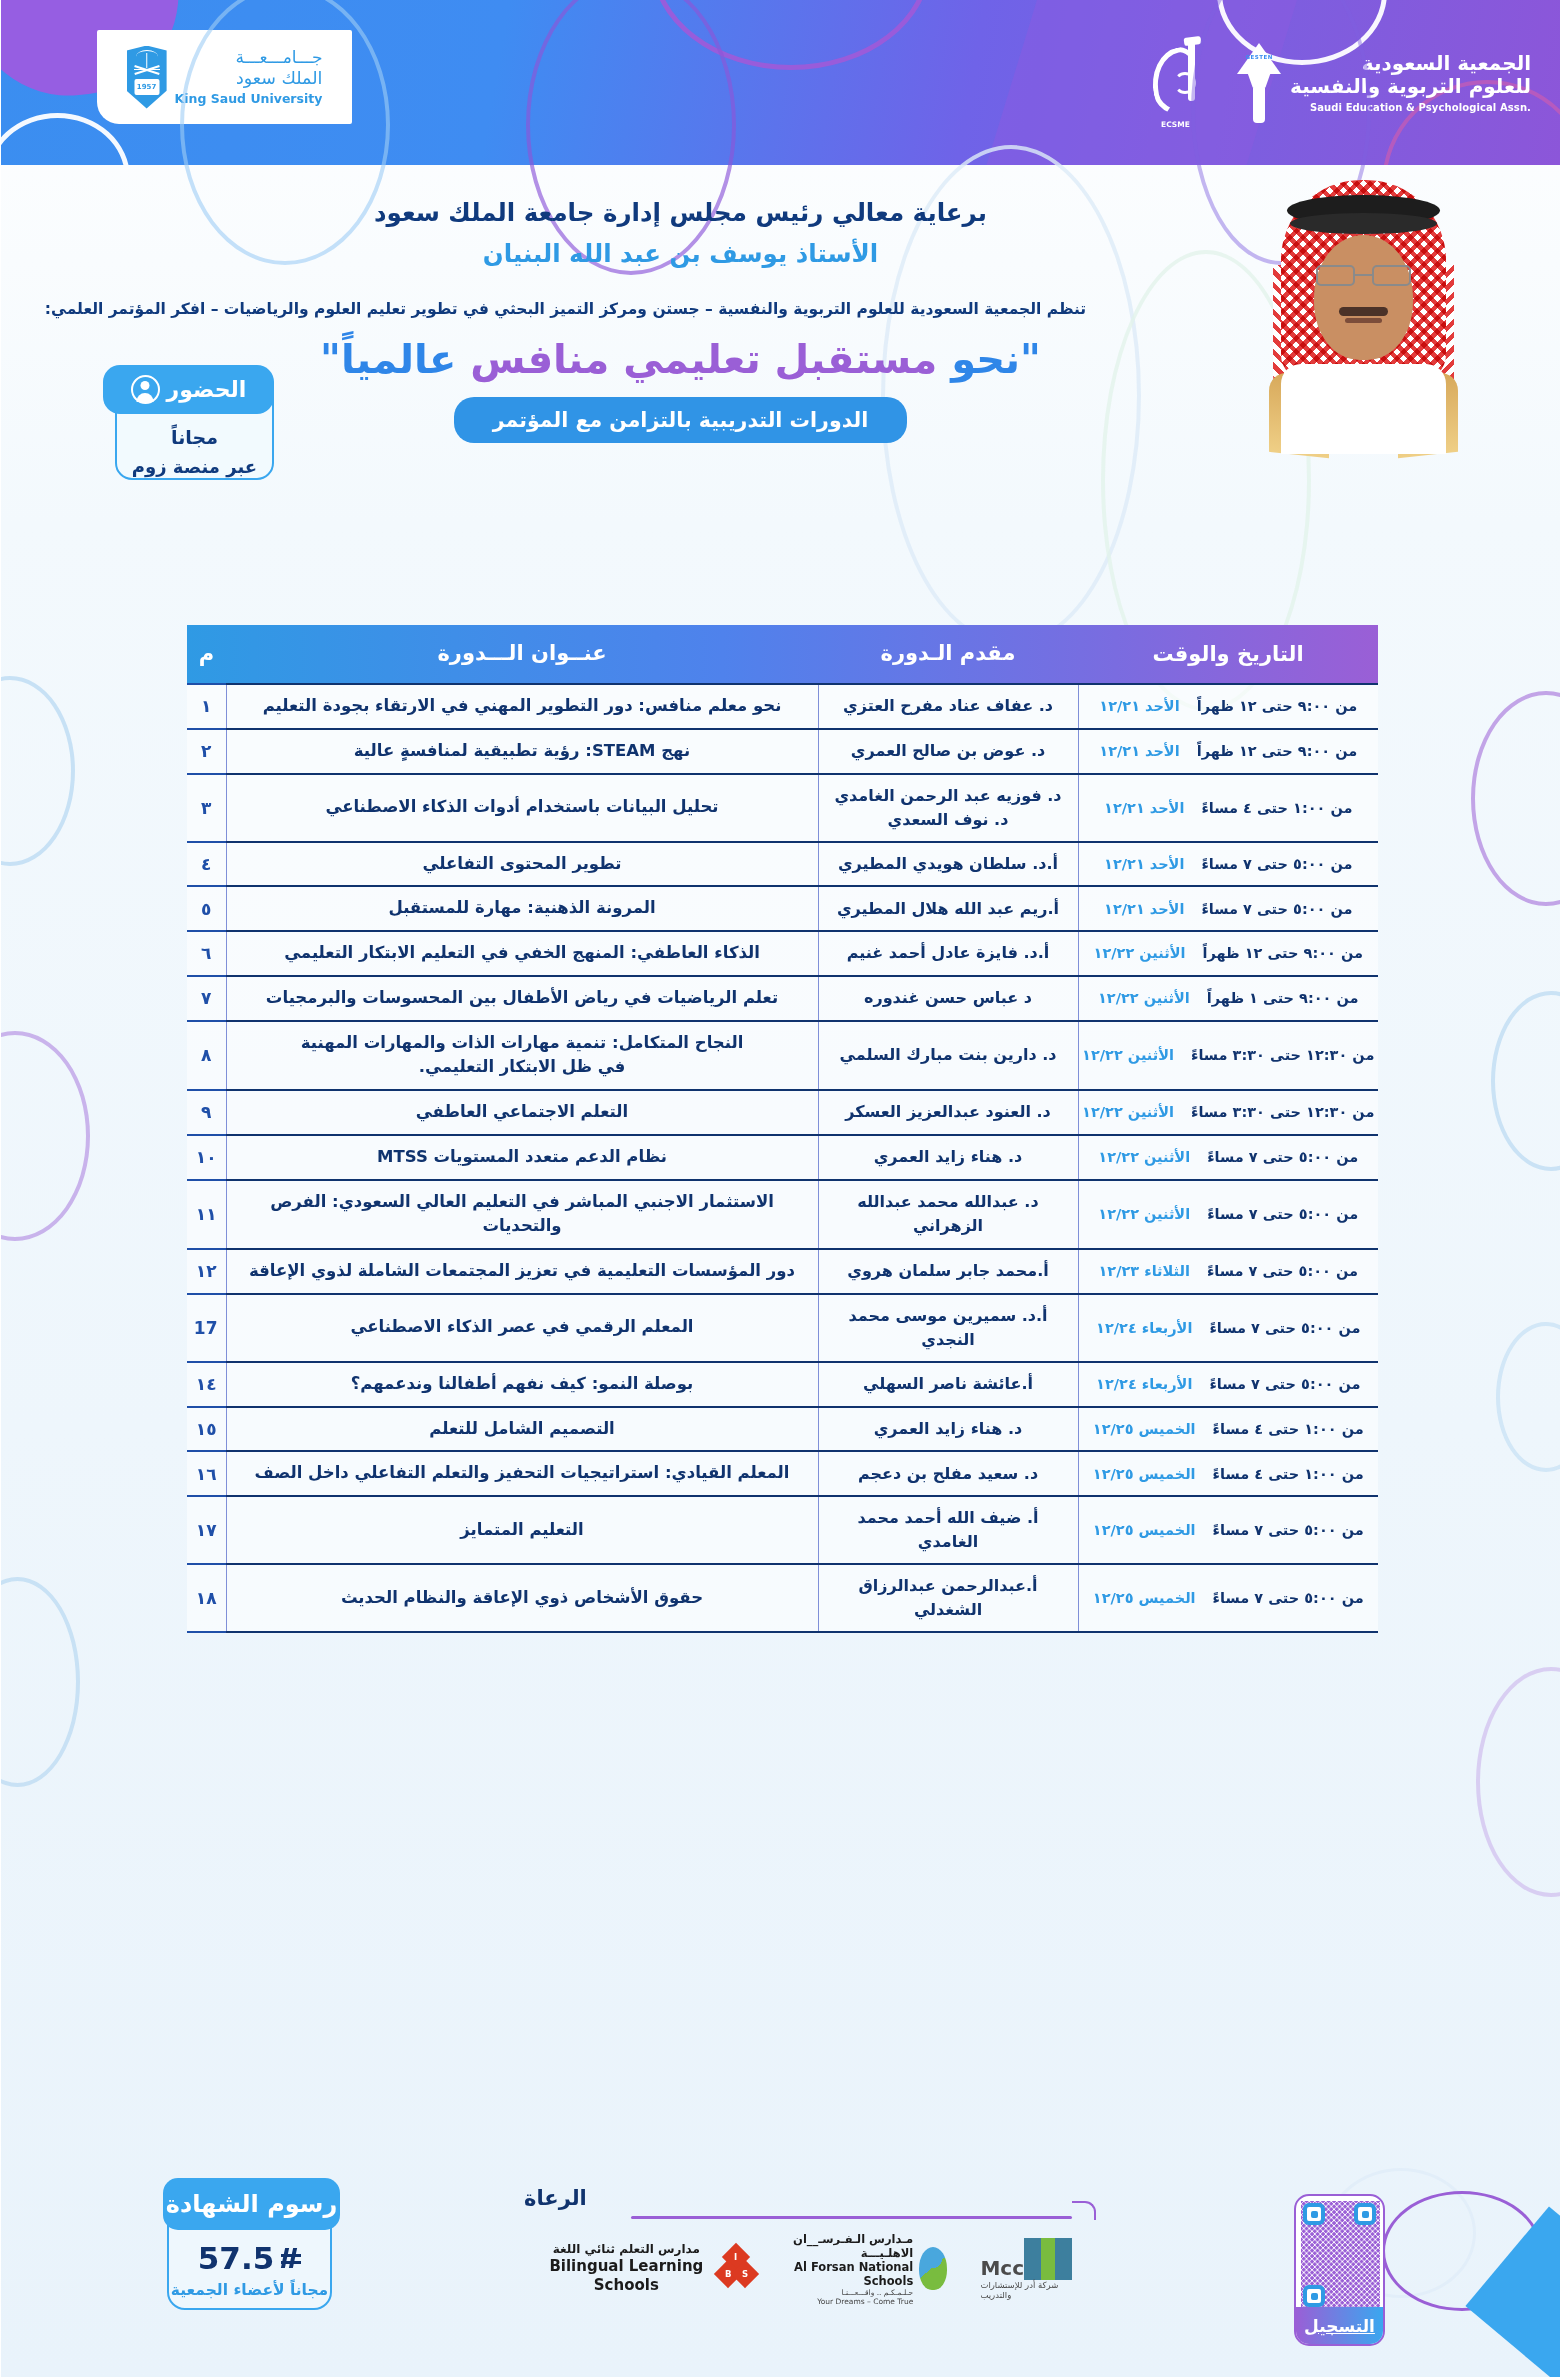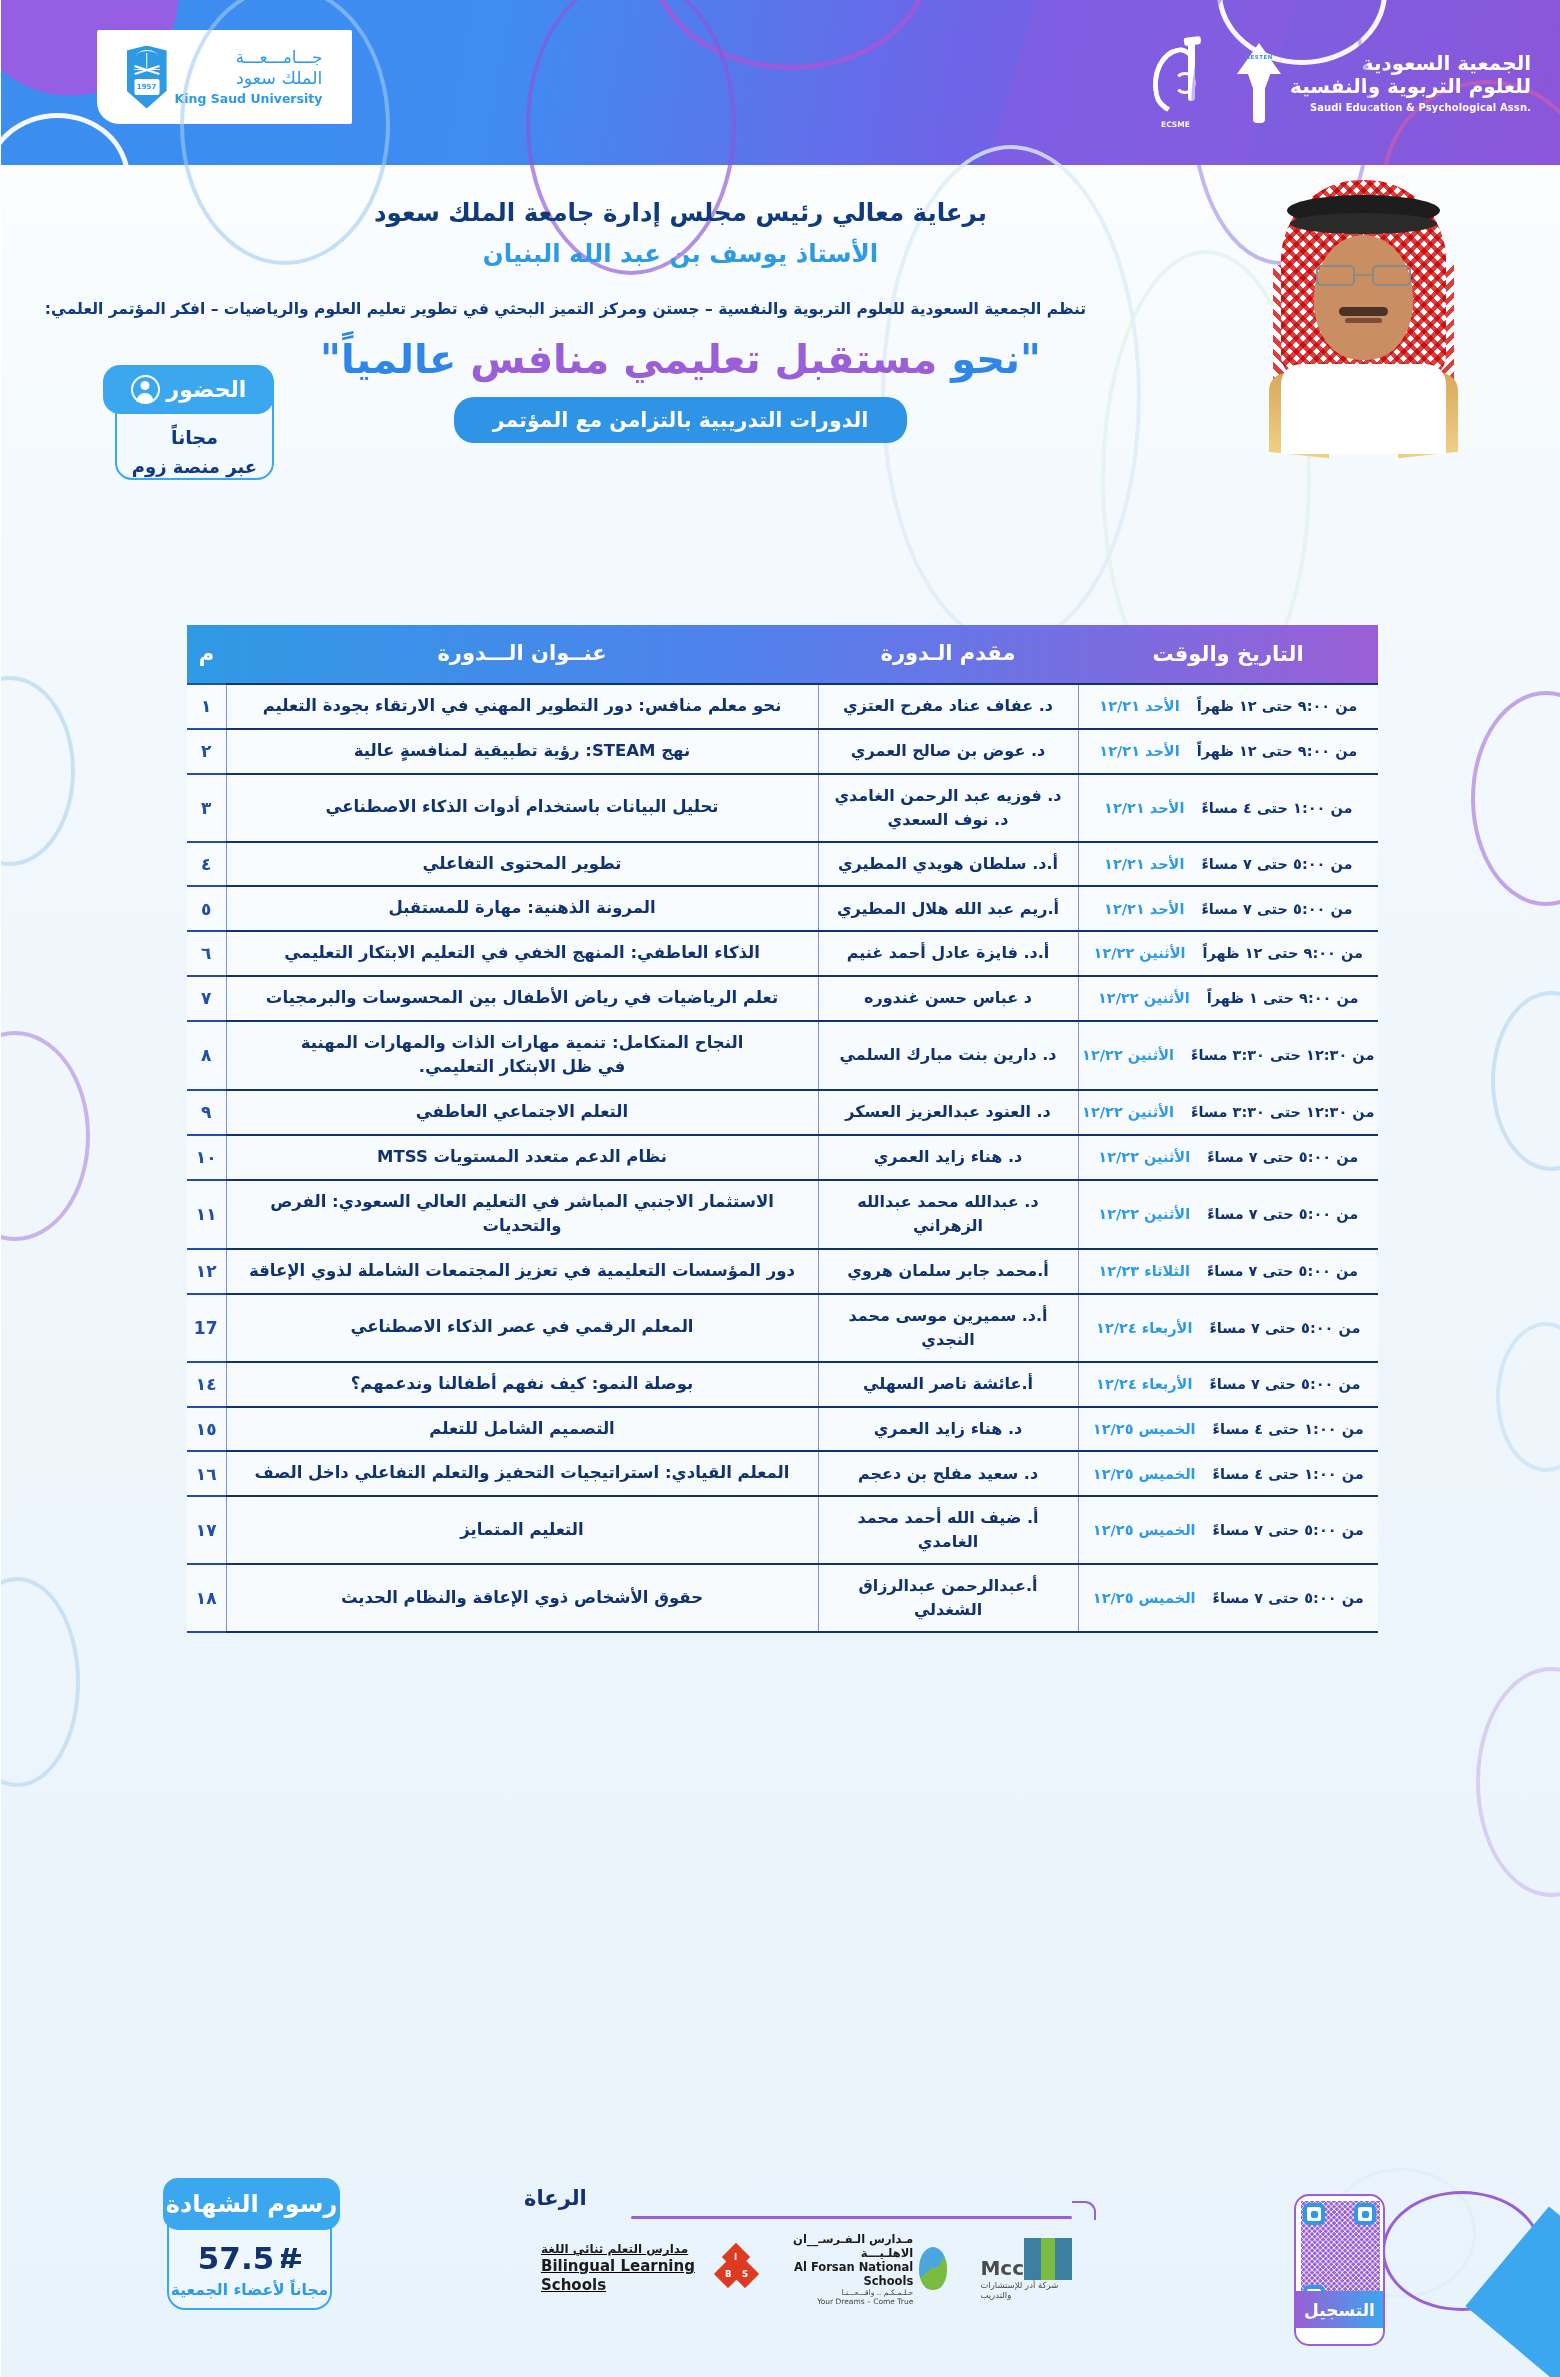--- a/index.html
+++ b/index.html
@@ -199,23 +199,23 @@
       radial-gradient(#9a5fd6 45%, transparent 46%);
     background-size:5.5px 5.5px, 5.5px 5.5px;
     background-position:0 0, 2.8px 2.8px; }
   .qr-eye { position:absolute; width:22px; height:22px; border:4.5px solid #2f9ae4; border-radius:6px;
     background:#fff; }
   .qr-eye::after { content:''; position:absolute; left:3.5px; top:3.5px; width:7px; height:7px;
     background:#2f9ae4; border-radius:2px; }
   .qr-eye.tl { left:7px; top:7px; }
   .qr-eye.tr { right:7px; top:7px; }
   .qr-eye.bl { left:7px; bottom:37px; }
-  .qr-btn { position:absolute; left:0; bottom:16px; width:100%; height:37px;
+  .qr-btn { position:absolute; left:0; bottom:0; width:100%; height:37px;
     background:linear-gradient(90deg,#9a5fd6,#3aa7ef); color:#fff; font-size:17px; font-weight:bold;
-    display:flex; align-items:center; justify-content:center; }
+    display:flex; align-items:center; justify-content:center;text-decoration:underline; }
 
   .sponsors { position:absolute; left:511px; top:13px; width:561px; text-align:left; }
   .sponsors-label { font-size:21px; font-weight:bold; color:#10336e; text-align:left;
     padding-left:13px; }
   .sponsors-rule { width:441px; height:2.5px; background:#9a5fd6; border-radius:1.5px;
     margin:6px 0 0 35px; position:relative; }
   .sponsors-rule::after { content:''; position:absolute; left:441px; top:-15px; width:22px; height:17px;
     border-right:2.5px solid #9a5fd6; border-top:2.5px solid #9a5fd6; border-radius:0 11px 0 0; }
   .sponsor-row { display:flex; align-items:center; justify-content:flex-start; gap:33px; margin-top:13px; padding-left:30px; }
   .sp { display:flex; align-items:center; gap:6px; }
@@ -232,21 +232,21 @@
   .sp-forsan .txt { line-height:1.22; text-align:right; }
   .sp-forsan .ar { font-size:11.5px; font-weight:bold; color:#1b1b1b; }
   .sp-forsan .en { font-size:11.5px; font-weight:bold; color:#1b1b1b; direction:ltr; }
   .sp-forsan .ar2 { font-size:7.5px; color:#444; }
   .sp-forsan .en2 { font-size:7.5px; color:#444; direction:ltr; }
   .sp-bls .mark { width:37px; height:43px; position:relative; }
   .sp-bls .d { position:absolute; width:20px; height:20px; background:#dc3a21; transform:rotate(45deg);
     color:#fff; font-size:8.5px; font-weight:bold; display:flex; align-items:center; justify-content:center; }
   .sp-bls .d span { transform:rotate(-45deg); }
   .sp-bls .d1 { left:8.5px; top:0; } .sp-bls .d2 { left:0; top:17px; } .sp-bls .d3 { left:17px; top:17px; }
-  .sp-bls .txt { line-height:1.25; text-align:left;text-decoration:underline; }
+  .sp-bls .txt { line-height:1.25; text-align:center; }
   .sp-bls .ar { font-size:12px; font-weight:bold; color:#1b1b1b; }
   .sp-bls .en { font-size:15px; font-weight:bold; color:#1b1b1b; direction:ltr; }
 
   .fee-card { position:absolute; left:167px; top:23px; width:165px; height:114px;
     background:#eef7fd; border:2.5px solid #3aa7ef; border-radius:18px; text-align:center; padding-top:42px; }
   .fee-head { position:absolute; left:-6px; top:-20px; width:177px; height:52px;
     background:#3aa7ef; border-radius:15px; color:#fff; font-size:24px; font-weight:bold;
     display:flex; align-items:center; justify-content:center; }
   .fee-amount { font-size:31px; font-weight:bold; color:#10336e; display:flex;
     align-items:center; justify-content:center; gap:7px; direction:ltr; }

